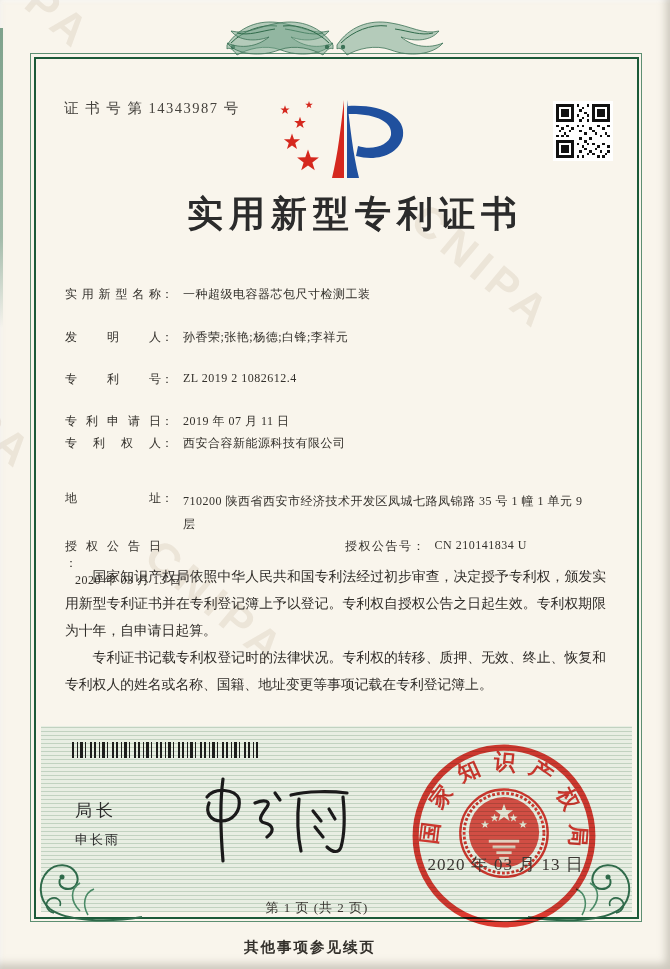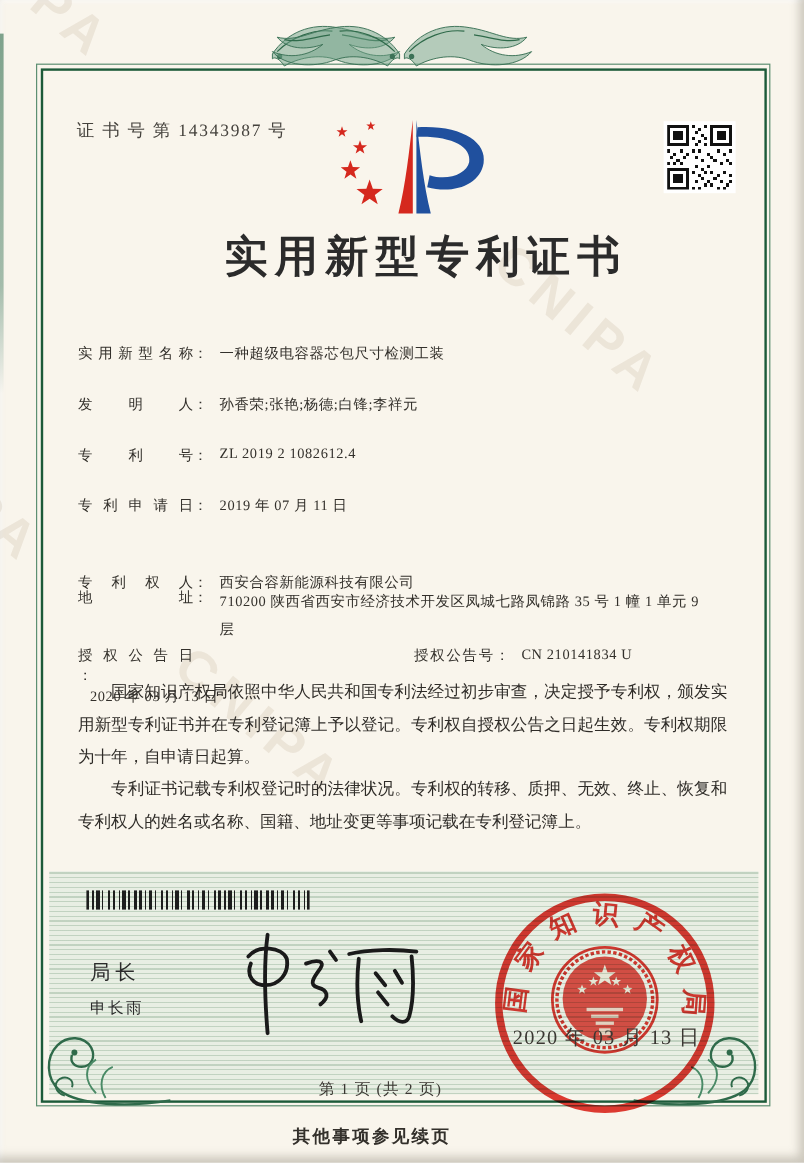--- a/index.html
+++ b/index.html
@@ -33,21 +33,21 @@
          letter-spacing:6px;color:#2b2b2b;z-index:4;padding-left:40px;}
   
   .field{position:absolute;left:65px;font-size:12px;color:#33302b;z-index:4;display:flex;align-items:flex-start;}
   .f-label{display:inline-block;width:96px;text-align:justify;text-align-last:justify;flex:none;}
   .f-colon{flex:none;}
   .f-value{padding-left:10px;letter-spacing:.5px;}
   .f-name{top:286px;}
   .f-inv{top:329px;}
   .f-pno{top:371px;justify-content:center;}
   .f-fdate{top:413px;}
-  .f-pat{top:477px;justify-content:space-between;}
+  .f-pat{top:435px;justify-content:space-between;}
   .f-addr{top:490px;}
   .f-addr .f-value{width:404px;line-height:23px;}
   .f-gdate{top:538px;flex-direction:column;}
   .f-gno{top:538px;left:345px;}
   .f-gno .f-label{width:auto;letter-spacing:1.5px;}
   
   .body-text{position:absolute;left:65px;top:563px;width:541px;font-size:13.8px;line-height:27px;
              text-align:justify;color:#2f2c28;z-index:4;}
   .body-text p{margin:0;text-indent:2em;}
   

